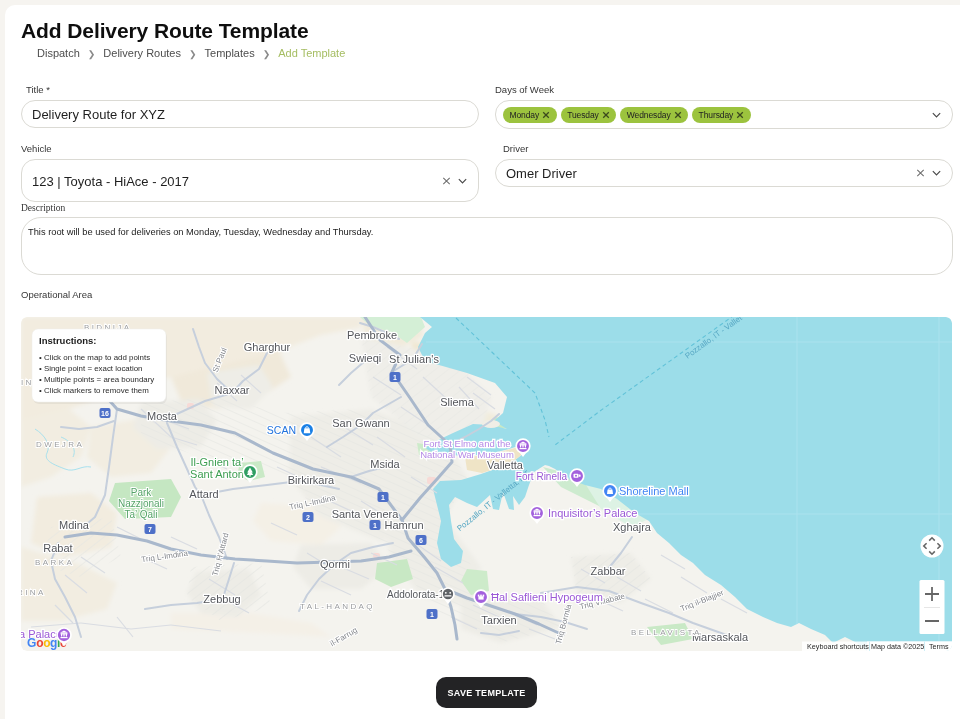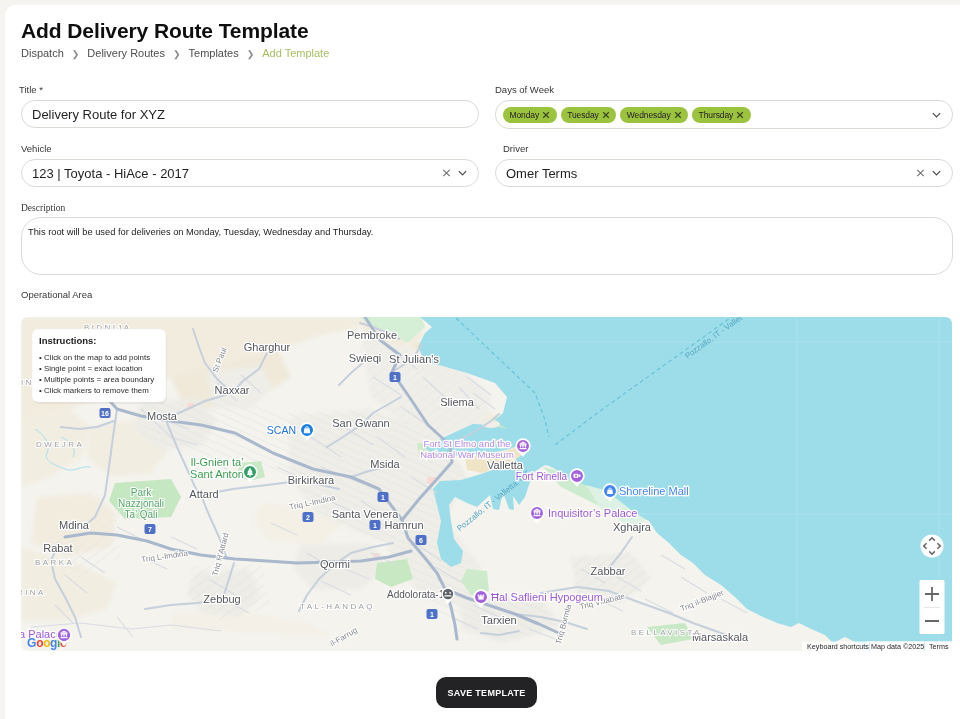--- a/index.html
+++ b/index.html
@@ -2,21 +2,21 @@
 <html><head>
 <meta charset="utf-8">
 <style>
   * { margin:0; padding:0; box-sizing:border-box; }
   html,body { width:960px; height:719px; overflow:hidden; }
   body { background:#f6f4f0; font-family:"Liberation Sans", sans-serif; position:relative; }
   .card { position:absolute; left:5px; top:5px; width:955px; height:714px;
           background:#fff; border-top-left-radius:10px; }
   h1 { font-size:21px; font-weight:bold; color:#0e0e0e; letter-spacing:-0.1px;
        position:absolute; left:21px; top:19px; }
-  .crumbs { position:absolute; left:21px; top:47px; font-size:11px; color:#4d4d4d; }
+  .crumbs { position:absolute; left:37px; top:47px; font-size:11px; color:#4d4d4d; }
   .crumbs .sep { color:#8a8a8a; margin:0 8px; font-size:9px; }
   .crumbs .active { color:#a5bd62; }
   .lbl { position:absolute; font-size:9.5px; color:#363636; }
   .inp { position:absolute; background:#fff; border:1px solid #dbdad4; border-radius:14px; }
   .inp .txt { position:absolute; left:10px; top:50%; transform:translateY(-50%);
               font-size:13px; color:#1f1f1f; white-space:nowrap; }
   .icx { position:absolute; top:50%; transform:translateY(-50%); width:11px; height:11px; }
   .chips { position:absolute; left:7px; top:50%; transform:translateY(-50%); display:flex; gap:4px; }
   .chip { background:#9cc33e; border-radius:999px; height:16px; display:flex; align-items:center;
           padding:0 6.5px; font-size:8.5px; letter-spacing:-0.1px; color:#222; white-space:nowrap; gap:3px; }
@@ -26,21 +26,21 @@
   .savebtn { position:absolute; left:436px; top:677px; width:101px; height:31px;
              background:#232325; border-radius:10px; color:#fff; font-size:9px;
              letter-spacing:0.3px; display:flex; align-items:center; justify-content:center;font-weight:bold; }
 </style>
 </head>
 <body>
 <div class="card"></div>
   <h1>Add Delivery Route Template</h1>
   <div class="crumbs">Dispatch<span class="sep">❯</span>Delivery Routes<span class="sep">❯</span>Templates<span class="sep">❯</span><span class="active">Add Template</span></div>
 
-  <div class="lbl" style="left:19px; top:84px;">Title *</div>
+  <div class="lbl" style="left:26px; top:84px;">Title *</div>
   <div class="inp" style="left:21px; top:100px; width:458px; height:28px;">
     <div class="txt">Delivery Route for XYZ</div>
   </div>
 
   <div class="lbl" style="left:495px; top:84px;">Days of Week</div>
   <div class="inp" style="left:495px; top:100px; width:458px; height:29px;">
     <div class="chips">
       <div class="chip">Monday <svg width="8" height="8" viewBox="0 0 10 10">
           <path d="M1.5 1.5 L8.5 8.5 M8.5 1.5 L1.5 8.5" stroke="#3c4a1e" stroke-width="1.6"></path>
         </svg></div>
@@ -53,33 +53,33 @@
       <div class="chip">Thursday <svg width="8" height="8" viewBox="0 0 10 10">
           <path d="M1.5 1.5 L8.5 8.5 M8.5 1.5 L1.5 8.5" stroke="#3c4a1e" stroke-width="1.6"></path>
         </svg></div>
     </div>
     <svg class="icx" style="right:9px; width:13px;" viewBox="0 0 12 12">
       <path d="M2 4 L6 8 L10 4" fill="none" stroke="#4a4a4a" stroke-width="1.3"></path>
     </svg>
   </div>
 
   <div class="lbl" style="left:21px; top:143px;">Vehicle</div>
-  <div class="inp" style="left:21px; top:159px; width:458px; height:28px;">
+  <div class="inp" style="left:21px; top:159px; width:458px; height:43px;">
     <div class="txt">123 | Toyota - HiAce - 2017</div>
     <svg class="icx" style="right:26px;" viewBox="0 0 12 12">
       <path d="M2.5 2.5 L9.5 9.5 M9.5 2.5 L2.5 9.5" fill="none" stroke="#6f6f6f" stroke-width="1.2"></path>
     </svg>
     <svg class="icx" style="right:9px; width:13px;" viewBox="0 0 12 12">
       <path d="M2 4 L6 8 L10 4" fill="none" stroke="#4a4a4a" stroke-width="1.3"></path>
     </svg>
   </div>
 
   <div class="lbl" style="left:495px; top:143px;margin-left:8px;">Driver</div>
   <div class="inp" style="left:495px; top:159px; width:458px; height:28px;">
-    <div class="txt">Omer Terms</div>
+    <div class="txt">Omer Driver</div>
     <svg class="icx" style="right:26px;" viewBox="0 0 12 12">
       <path d="M2.5 2.5 L9.5 9.5 M9.5 2.5 L2.5 9.5" fill="none" stroke="#6f6f6f" stroke-width="1.2"></path>
     </svg>
     <svg class="icx" style="right:9px; width:13px;" viewBox="0 0 12 12">
       <path d="M2 4 L6 8 L10 4" fill="none" stroke="#4a4a4a" stroke-width="1.3"></path>
     </svg>
   </div>
 
   <div class="lbl" style="left:21px; top:203px;font-family:Liberation Serif, serif;">Description</div>
   <div class="inp" style="left:21px; top:217px; width:932px; height:58px; border-radius:20px;">

